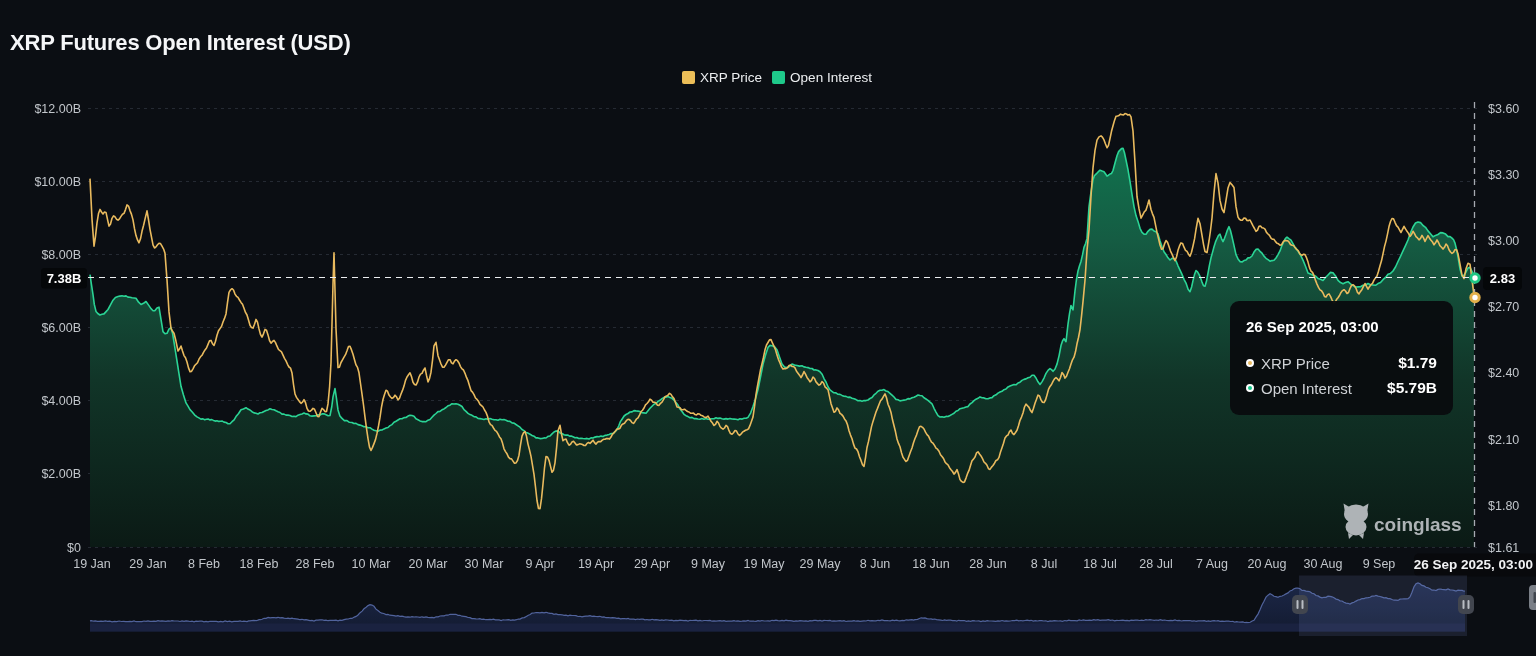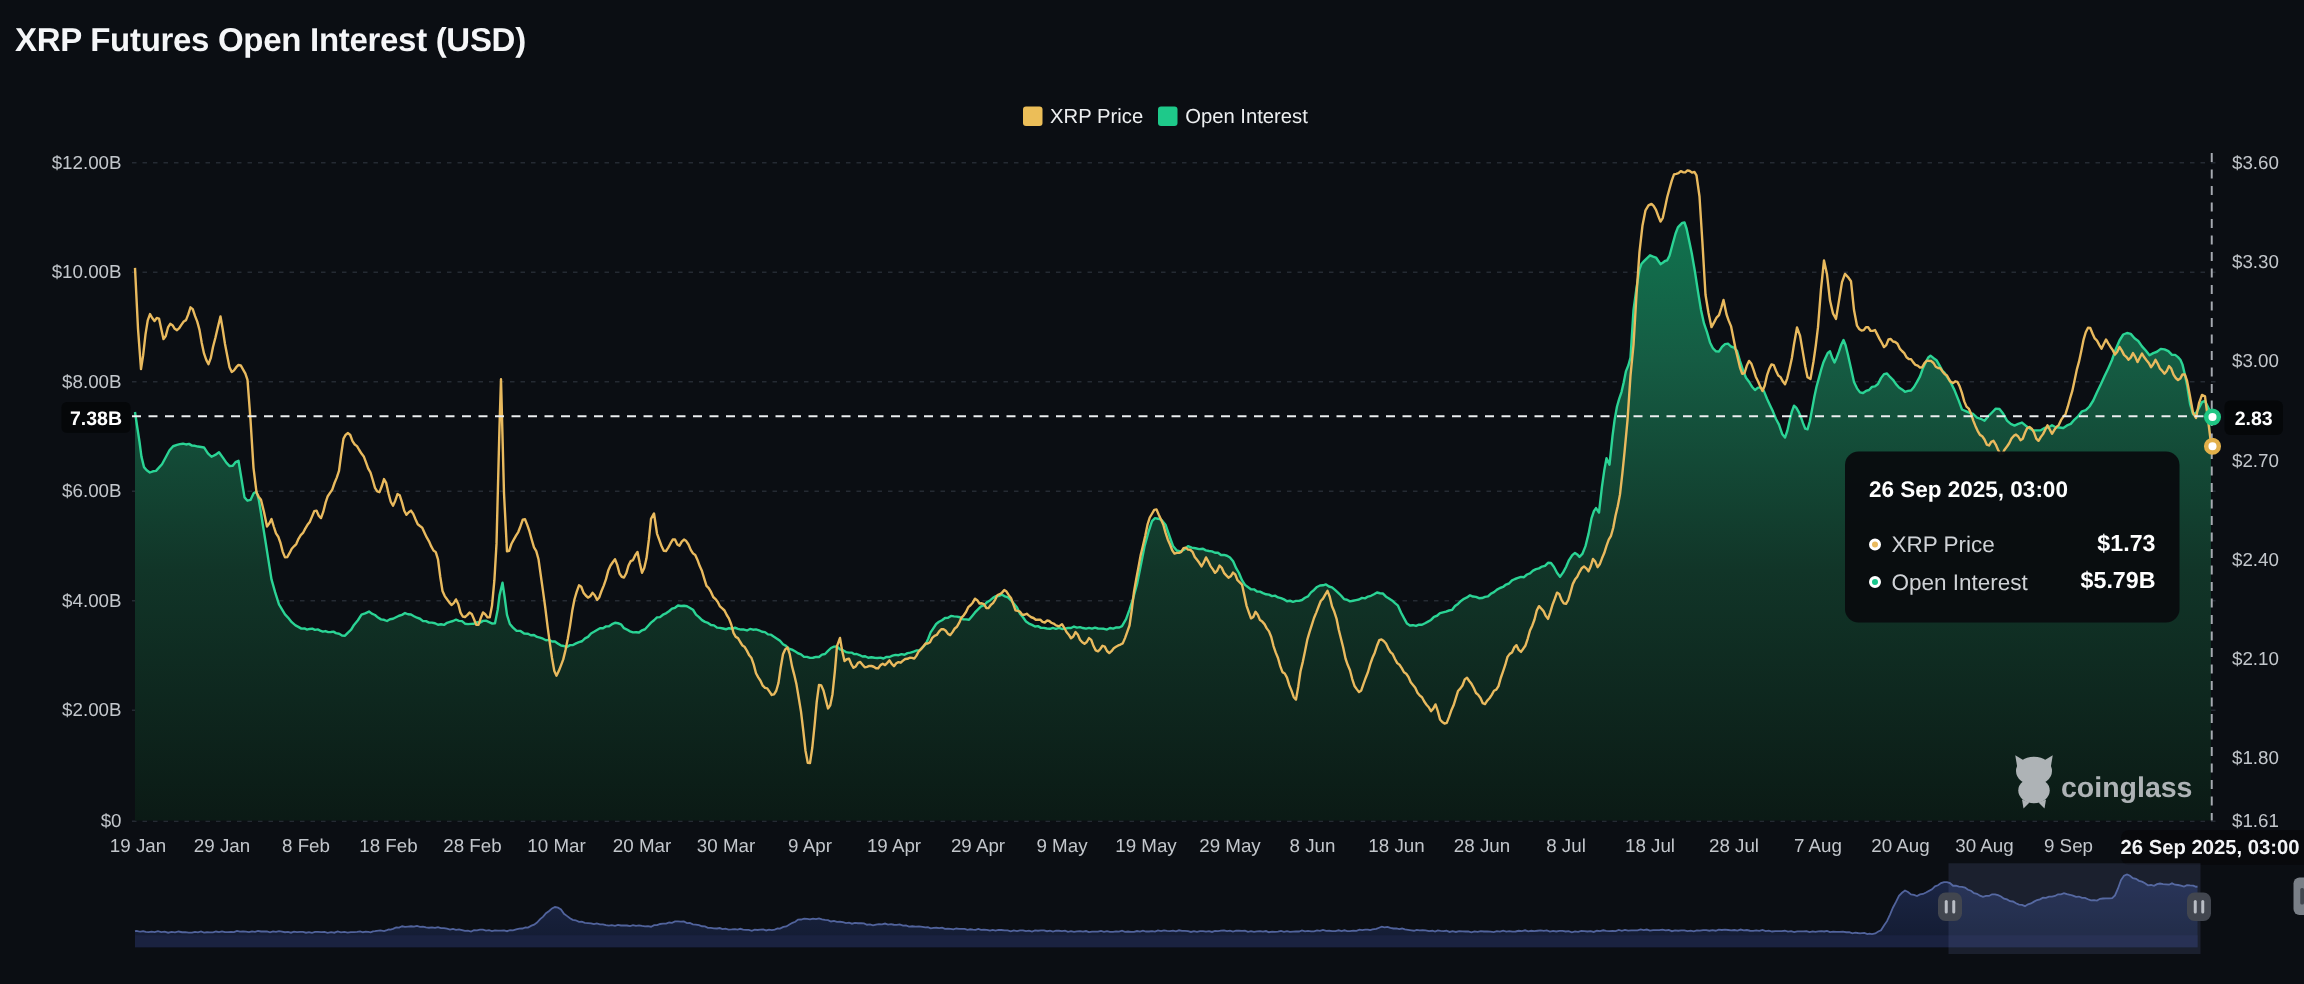--- a/index.html
+++ b/index.html
@@ -1,16 +1,16 @@
 <!DOCTYPE html>
 <html><head><meta charset="utf-8">
 <style>
 html,body{margin:0;padding:0;background:#0b0e13;width:1536px;height:656px;overflow:hidden;position:relative}
 *{font-family:"Liberation Sans",sans-serif;box-sizing:border-box}
-#title{position:absolute;left:10px;top:14px;font-size:22px;font-weight:700;color:#f5f6f8;letter-spacing:-.2px}
+#title{position:absolute;left:10px;top:30px;font-size:22px;font-weight:700;color:#f5f6f8;letter-spacing:-.2px}
 #legend{position:absolute;top:70px;left:9px;width:100%;display:flex;justify-content:center;gap:10px}
 .li{display:flex;align-items:center;gap:5px;font-size:13.5px;color:#eceef0}
 .sw{width:13px;height:13px;border-radius:2px}
 #tip{position:absolute;left:1230px;top:301px;width:223px;height:114px;background:rgba(9,11,15,.96);border-radius:9px;padding:17px 16px 12px 16px}
 #tip .tt{font-size:15px;font-weight:700;color:#fff;margin-bottom:19px}
 .tr{display:flex;align-items:center;font-size:15px;color:#cfd2d6;margin-bottom:7px}
 .tr .dot{width:8px;height:8px;border-radius:50%;border:2.5px solid #fff;margin-right:7px;flex:none}
 .tr .v{margin-left:auto;font-weight:700;color:#fff;font-size:15.5px}
 </style></head>
 <body>
@@ -133,15 +133,15 @@
 <rect x="1529" y="585" width="16" height="25" rx="4" fill="#7a7f87"></rect>
 <rect x="1533.5" y="592" width="2.5" height="11" rx="1" fill="#41464e"></rect>
 <rect x="1539" y="592" width="2.5" height="11" rx="1" fill="#41464e"></rect>
 </svg>
 <div id="legend">
 <div class="li"><span class="sw" style="background:#ecbe58"></span>XRP Price</div>
 <div class="li"><span class="sw" style="background:#1ec98a"></span>Open Interest</div>
 </div>
 <div id="tip">
 <div class="tt">26 Sep 2025, 03:00</div>
-<div class="tr"><span class="dot" style="background:#e9ba5e"></span>XRP Price<span class="v">$1.73</span></div>
+<div class="tr"><span class="dot" style="background:#e9ba5e"></span>XRP Price<span class="v">$1.79</span></div>
 <div class="tr"><span class="dot" style="background:#17c78c"></span>Open Interest<span class="v">$5.79B</span></div>
 </div>
 
 </body></html>

